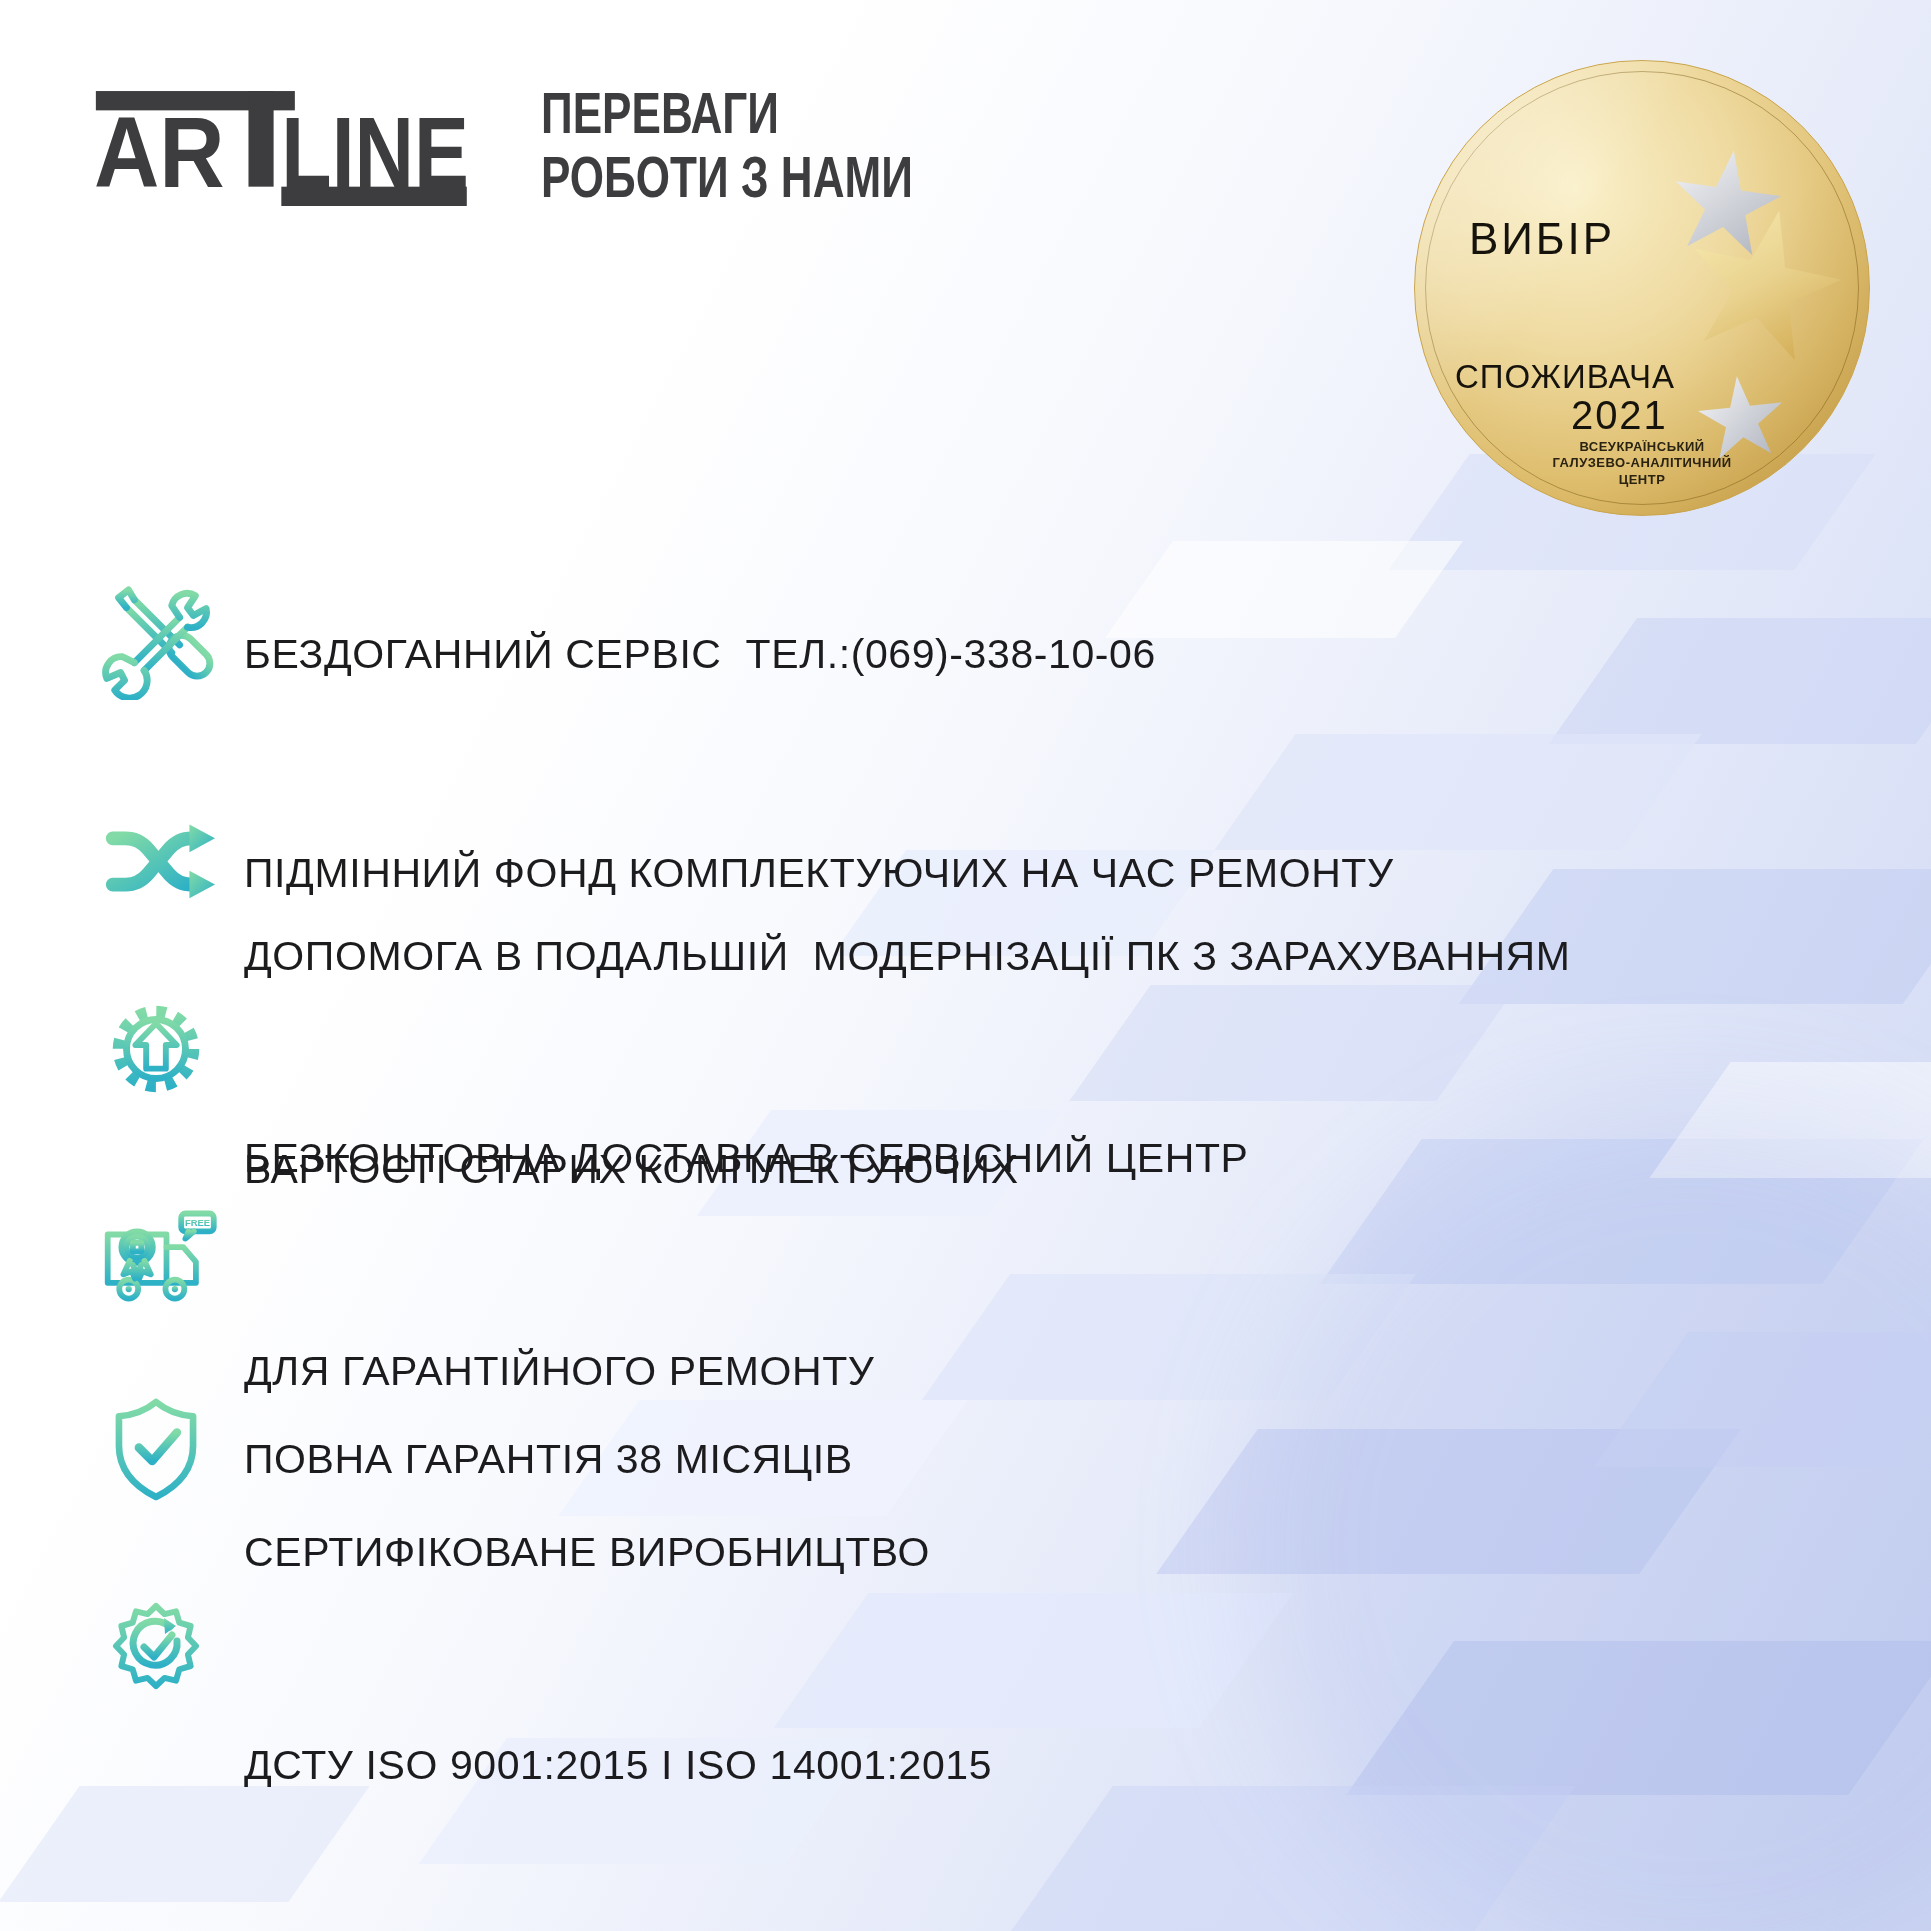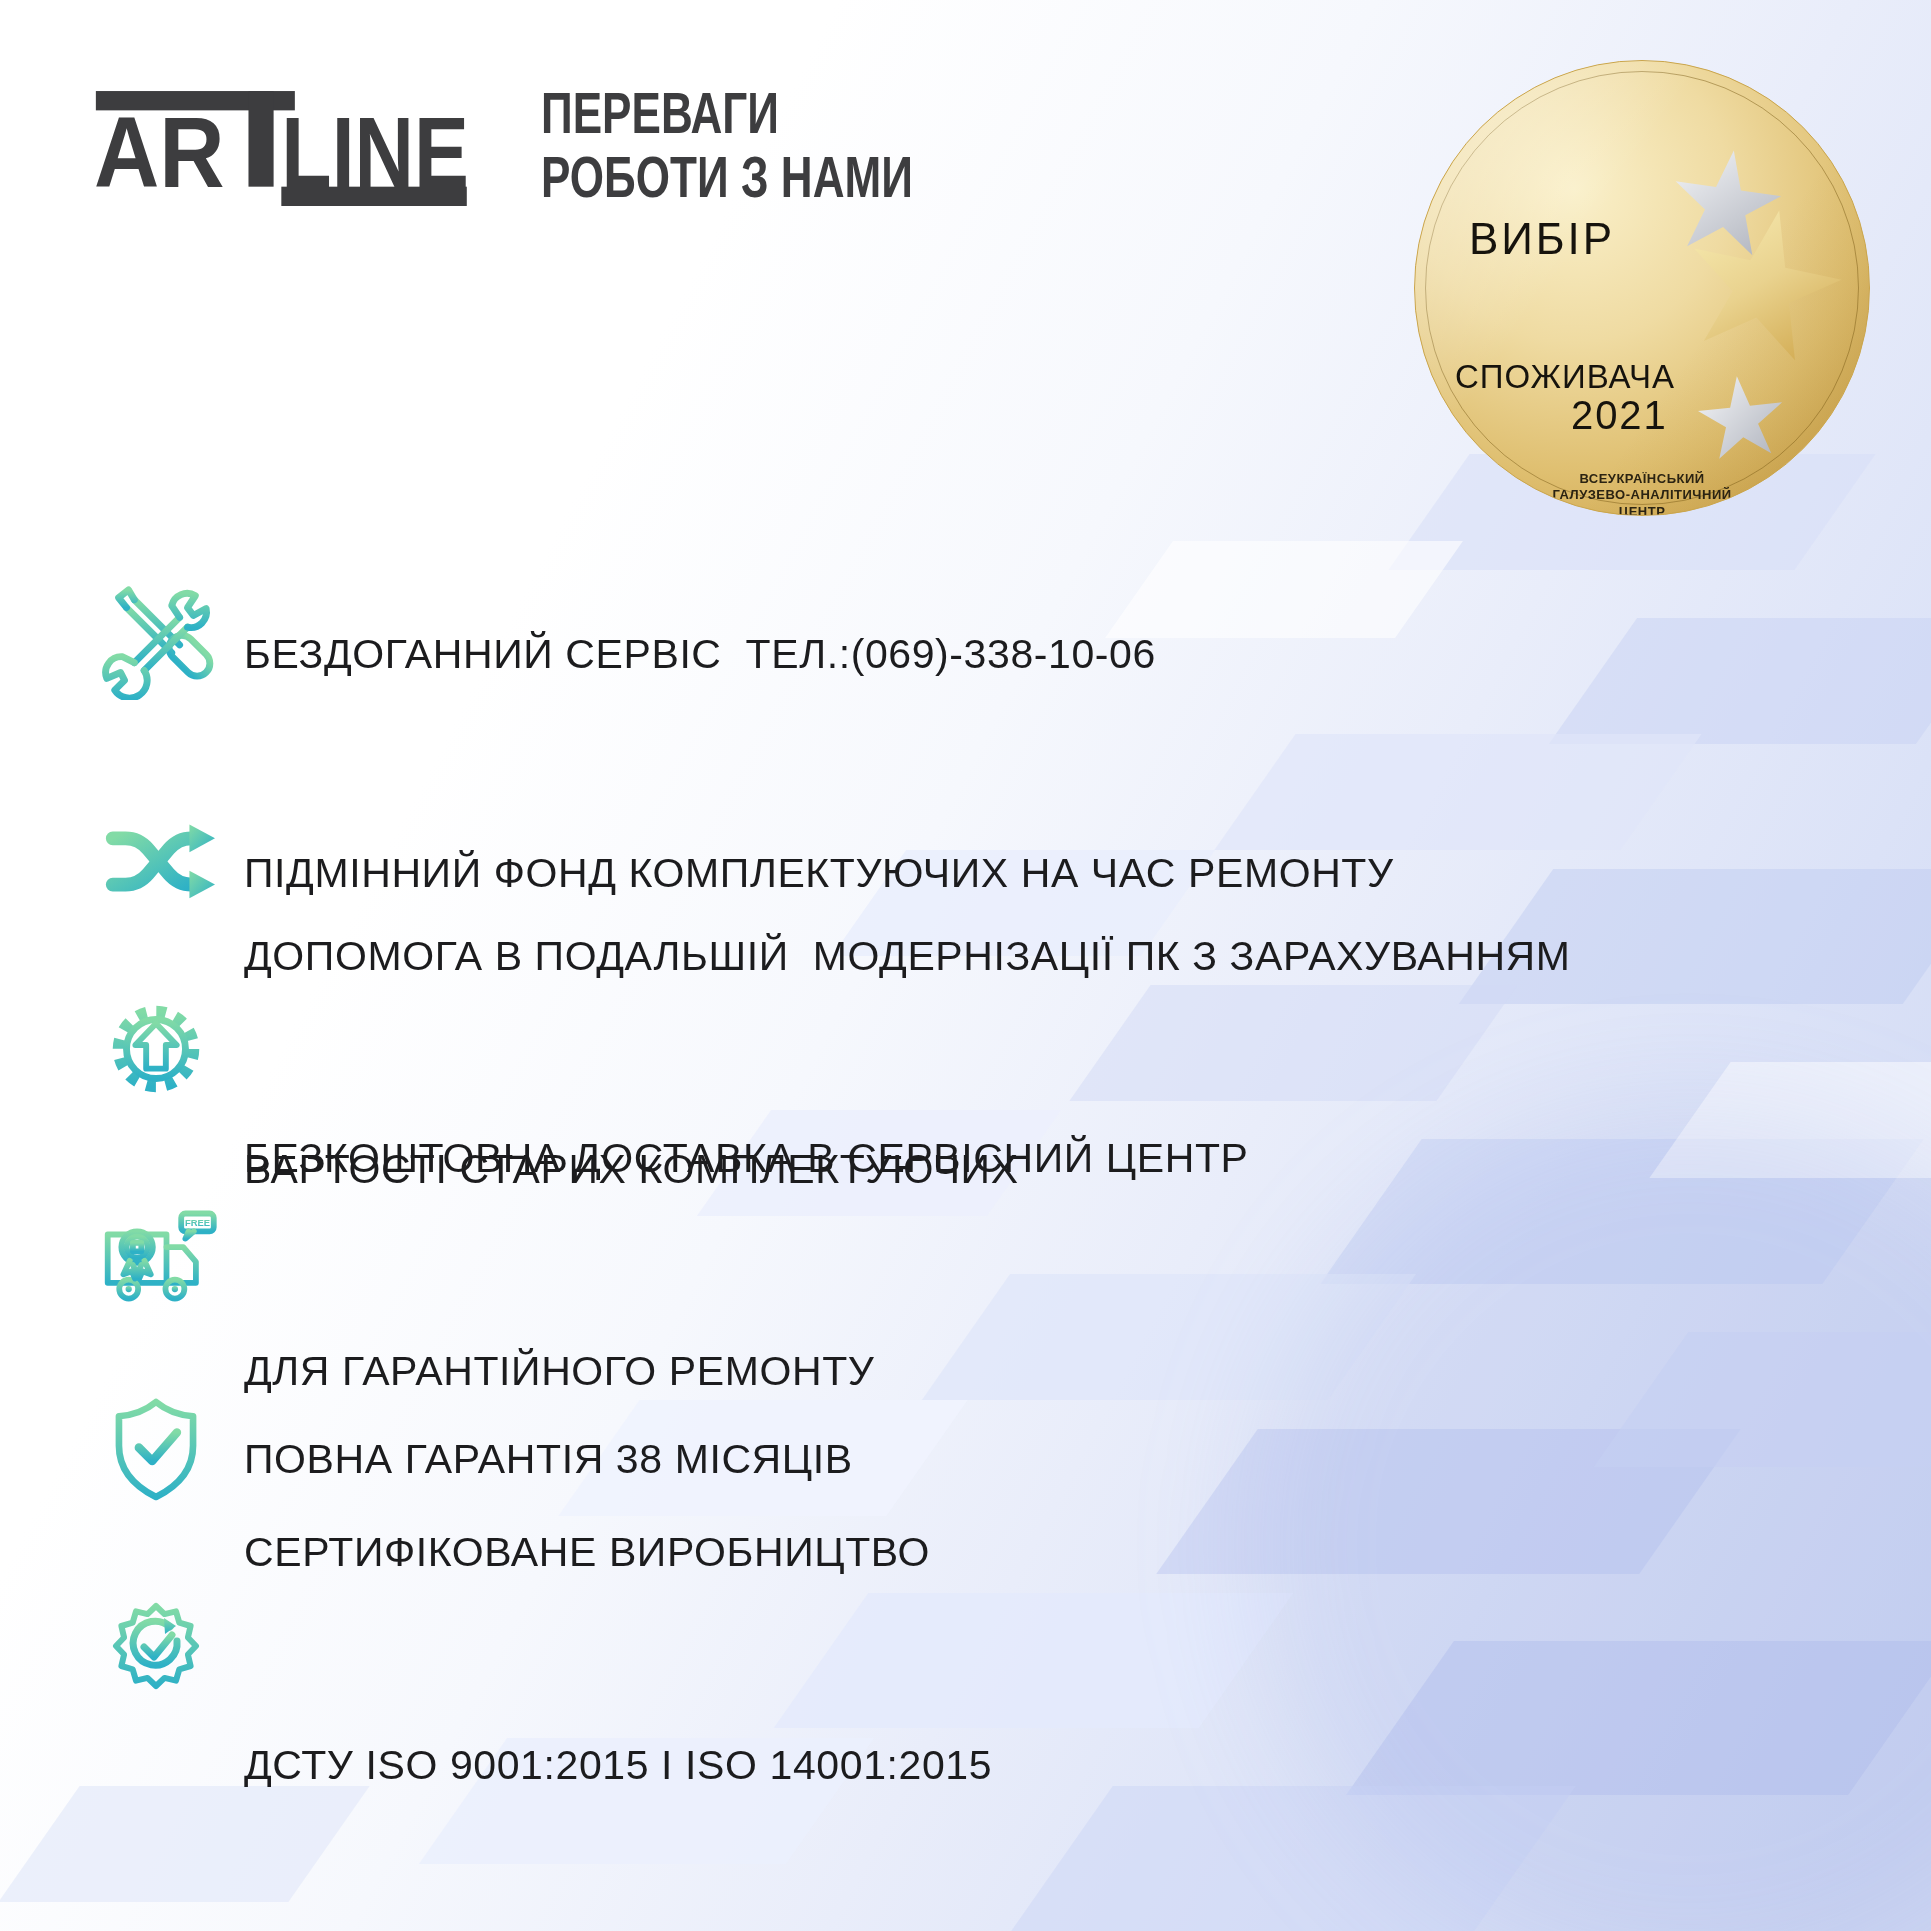--- a/index.html
+++ b/index.html
@@ -21,21 +21,21 @@
   .medal{position:absolute; left:1414px; top:60px; width:454px; height:454px; border-radius:50%;
          overflow:hidden; border:1px solid #caa54c;
          background:radial-gradient(circle at 35% 28%, #faf0ca 0%, #efdba2 35%, #dfbf70 65%, #cda44a 88%, #bb9236 100%);}
   .medal::before{content:""; position:absolute; inset:9.7px; border:1.9px solid rgba(125,95,25,.5); border-radius:50%;}
   .medal::after{content:""; position:absolute; inset:0; border-radius:50%;
          background:linear-gradient(125deg, rgba(255,255,255,.5) 0%, rgba(255,255,255,0) 38%, rgba(120,80,10,0) 62%, rgba(120,80,10,.16) 100%);}
   .medal .m-line1{position:absolute; left:54px; top:153px; font-size:44px; letter-spacing:2.9px; color:#16130d; z-index:2;}
   .medal .m-line2{position:absolute; left:40px; top:297px; font-size:33px; letter-spacing:1px; color:#16130d; z-index:2;}
   .medal .m-year{position:absolute; left:156px; top:332px; font-size:40px; letter-spacing:1.9px; color:#16130d; z-index:2;}
   .medal .m-org{position:absolute; left:82px; top:378px; width:290px; text-align:center;
-                font-size:13px; line-height:16.4px; font-weight:bold; letter-spacing:0.5px; color:#2b2312; z-index:2;margin-top:32px;}
+                font-size:13px; line-height:16.4px; font-weight:bold; letter-spacing:0.5px; color:#2b2312; z-index:2;}
   .medal svg{position:absolute; inset:0; z-index:1;}
   
   .row{position:absolute; left:93px; display:flex; align-items:center; gap:25px; height:145px;}
   .icon-box{width:126px; height:145px; display:flex; align-items:flex-start; justify-content:center; flex:0 0 126px;}
   .benefit-text{font-size:41px; line-height:71px; letter-spacing:0.6px; color:#1c1c1e; white-space:pre;}
 </style>
 </head>
 <body>
 
 <div class="canvas">

